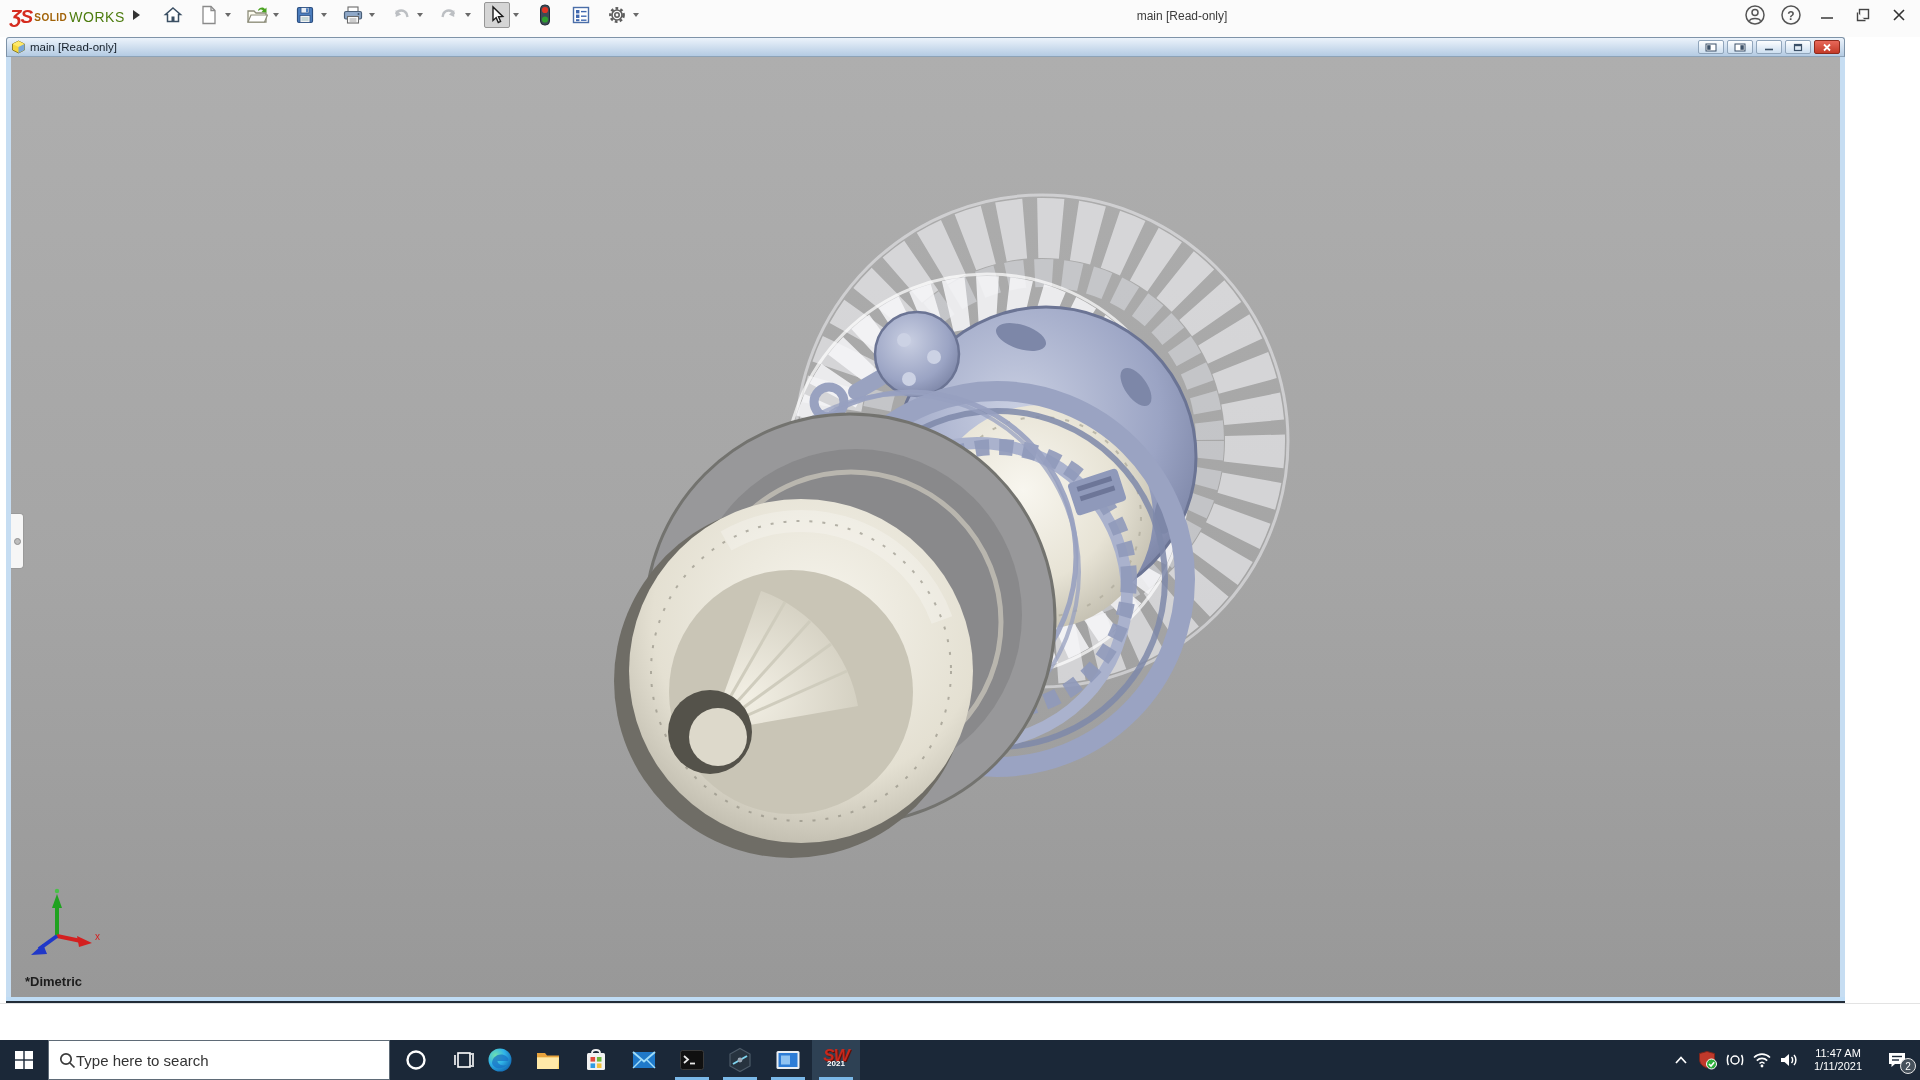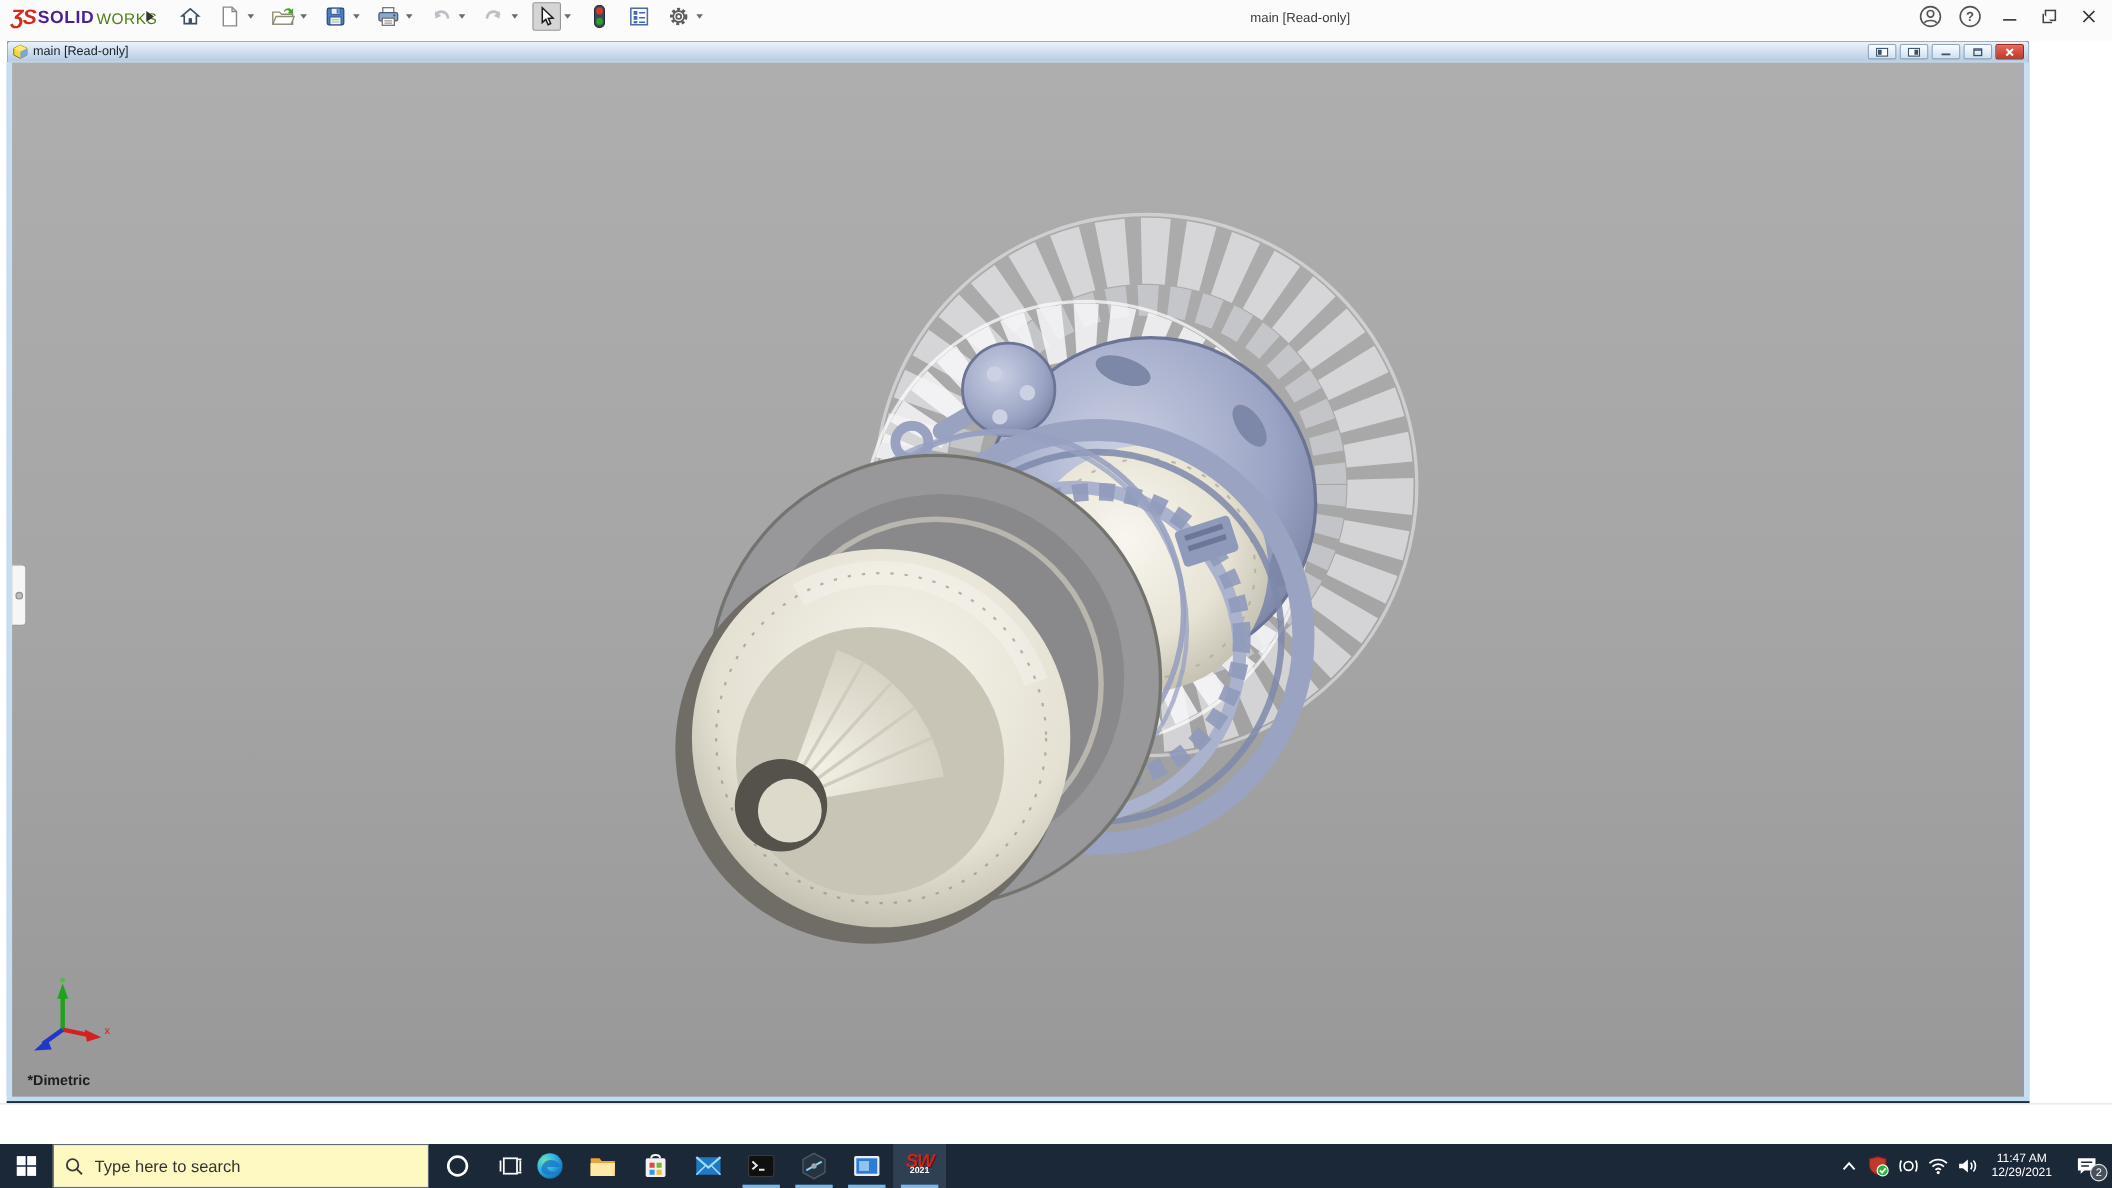--- a/index.html
+++ b/index.html
@@ -3,21 +3,21 @@
 <meta charset="utf-8">
 <style>
   * { margin:0; padding:0; box-sizing:border-box; }
   html,body { width:1920px; height:1080px; overflow:hidden; font-family:"Liberation Sans",sans-serif; background:#fff; }
   .screen { position:relative; width:1920px; height:872px; background:#fff; }
 
   
   .titlebar { position:absolute; left:0; top:0; width:1920px; height:37px; background:#fbfbfb; }
   .brand { position:absolute; left:10px; top:6px; display:flex; align-items:center; gap:2px; }
   .brand-glyph { font-size:19px; font-style:italic; font-weight:bold; color:#d52b1e; letter-spacing:-1px; }
-  .brand-bold  { font-size:16px; font-weight:bold; color:#4c1d95; letter-spacing:.5px; }
+  .brand-bold  { font-size:10px; font-weight:bold; color:#a16207; letter-spacing:.5px; }
   .brand-light { font-size:14px; color:#4d7c0f; letter-spacing:.5px; }
   .flyout-arrow { position:absolute; left:133px; top:10px; width:0; height:0;
       border-top:5px solid transparent; border-bottom:5px solid transparent; border-left:7px solid #333; }
   .tb-icons { position:absolute; left:160px; top:1px; height:28px; display:flex; align-items:center; }
   .tool { width:26px; height:26px; display:flex; align-items:center; justify-content:center; border-radius:2px; }
   .tool.active { background:#d5d5d5; border:1px solid #979797; }
   .caret { width:12px; height:26px; display:flex; align-items:center; justify-content:center; }
   .caret::after { content:""; width:0; height:0; border-left:3.5px solid transparent; border-right:3.5px solid transparent; border-top:4px solid #6a6a6a; }
   .tgap { width:10px; }
   .app-title { position:absolute; left:1082px; top:9px; width:200px; text-align:center; font-size:12px; color:#3c3c3c; }
@@ -45,22 +45,22 @@
   .view-label { position:absolute; left:14px; bottom:8px; font-size:13px; font-weight:bold; color:#1d1d1d;text-align:right; }
   .triad { position:absolute; left:8px; bottom:34px; }
   .engine-svg { position:absolute; left:0; top:0; }
 
   
   .statusbar { position:absolute; left:0; top:1003px; width:1920px; height:37px; background:#ffffff; border-top:1px solid #e3e3e3; }
 
   
   .taskbar { position:absolute; left:0; top:1040px; width:1920px; height:40px; background:#1b2838; display:flex; align-items:stretch; }
   .tk-btn { width:48px; display:flex; align-items:center; justify-content:center; position:relative; }
-  .searchbox { position:absolute; left:48px; top:0; width:342px; height:40px; background:#fef9c3; border:1px solid #5f6b77;
-      display:flex; align-items:center; padding:10px 10px; gap:10px; }
+  .searchbox { position:absolute; left:48px; top:0; width:342px; height:40px; background:#ffffff; border:1px solid #5f6b77;
+      display:flex; align-items:center; padding:10px 10px; }
   .searchbox input { border:none; outline:none; background:transparent; font-size:15px; color:#1f1f1f; width:260px; font-family:"Liberation Sans",sans-serif; }
   .searchbox input::placeholder { color:#333; opacity:1; }
   .tk-after-search { position:absolute; left:392px; top:0; height:40px; display:flex; }
   .tk-apps { position:absolute; left:476px; top:0; height:40px; display:flex; }
   .tk-app { width:48px; height:40px; display:flex; align-items:center; justify-content:center; position:relative; }
   .tk-app.running::after { content:""; position:absolute; left:7px; right:7px; bottom:0; height:3px; background:#7ab8e8; }
   .tk-app.activeapp { background:#2e4154; }
   .tray { position:absolute; right:0; top:0; height:40px; display:flex; align-items:center; }
   .tray-ic { width:27px; height:40px; display:flex; align-items:center; justify-content:center; position:relative; }
   .clock { width:72px; text-align:center; color:#fff; font-size:11px; line-height:13px; }
@@ -497,21 +497,21 @@
       </div>
       <div class="tray-ic">
         <svg width="20" height="16" viewBox="0 0 20 16">
           <path d="M2 6 H5.5 L10 2 V14 L5.5 10 H2 Z" fill="#fff"></path>
           <path d="M12.5 5 C14 6.5 14 9.5 12.5 11" fill="none" stroke="#fff" stroke-width="1.5"></path>
           <path d="M15 3 C17.5 5.5 17.5 10.5 15 13" fill="none" stroke="#fff" stroke-width="1.5"></path>
         </svg>
       </div>
       <div class="clock">
         <div>11:47 AM</div>
-        <div>12/29/2021</div>
+        <div>1/11/2021</div>
       </div>
       <div class="notif">
         <svg width="22" height="20" viewBox="0 0 22 20">
           <path d="M3 3 H19 V14 H9 L5.5 17 V14 H3 Z" fill="#fff"></path>
           <line x1="6" y1="6.5" x2="16" y2="6.5" stroke="#1b2838" stroke-width="1.4"></line>
           <line x1="6" y1="10" x2="13" y2="10" stroke="#1b2838" stroke-width="1.4"></line>
         </svg>
         <div class="notif-badge">2</div>
       </div>
     </div>

